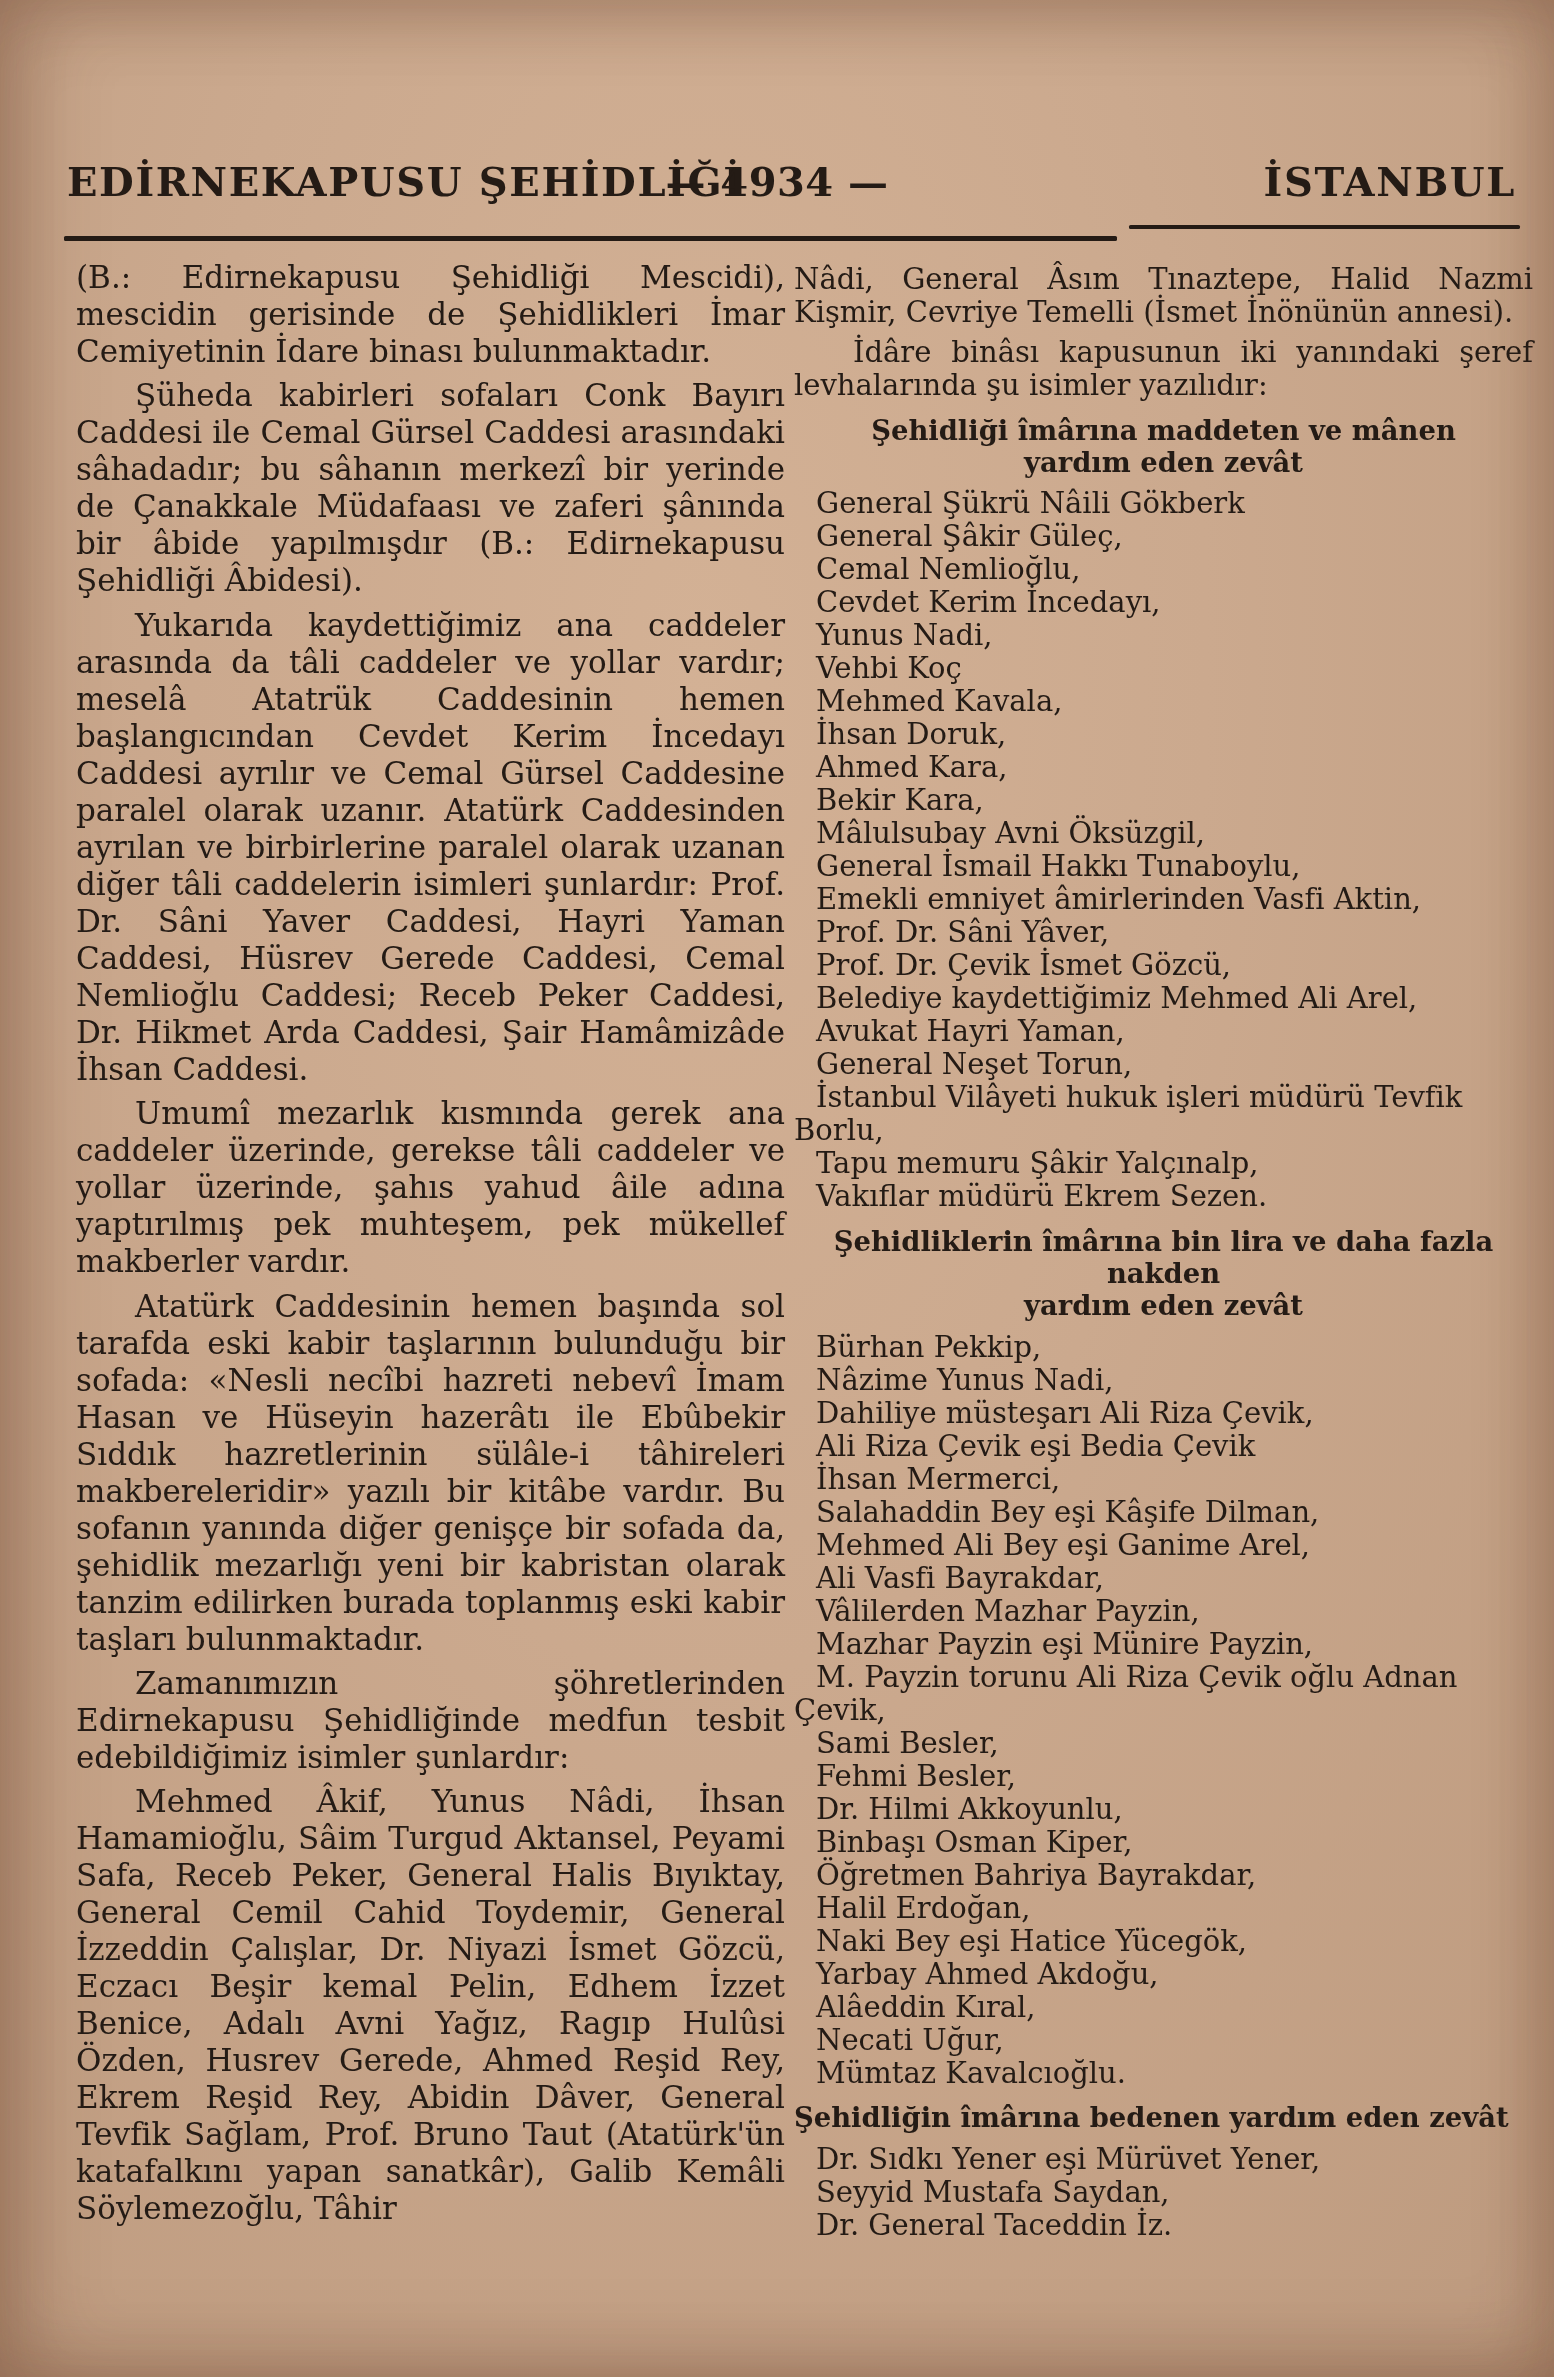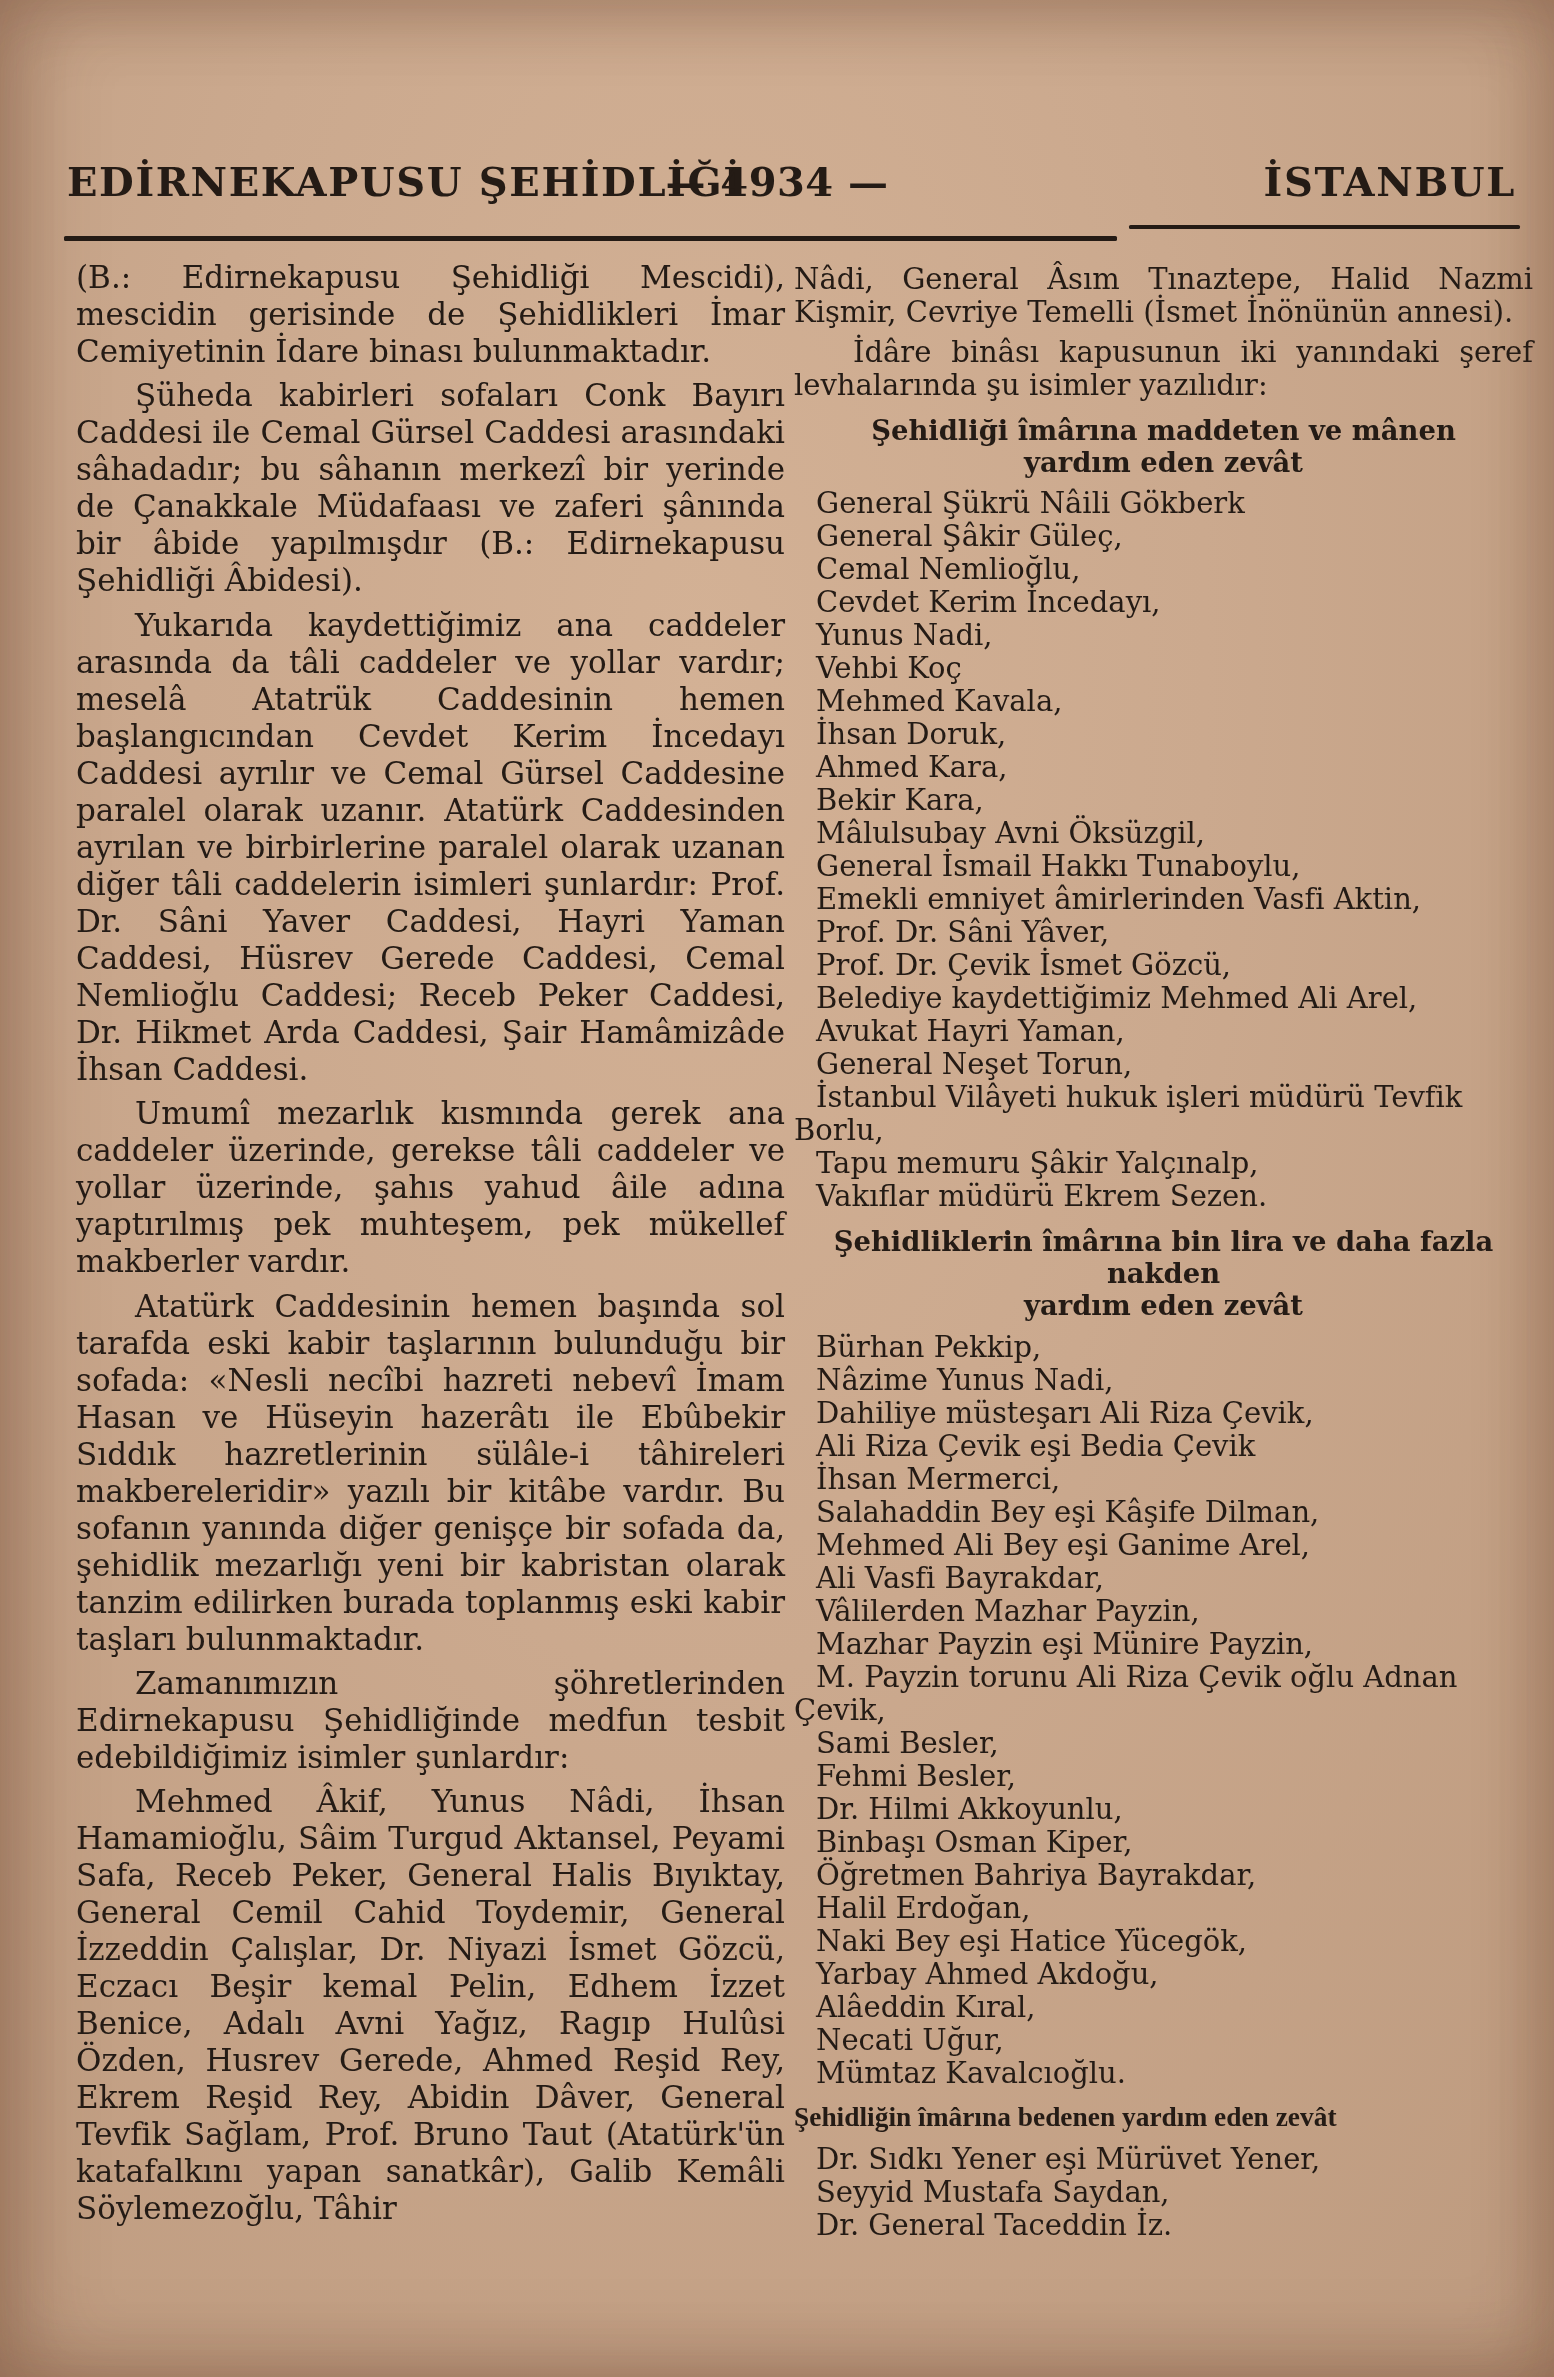--- a/index.html
+++ b/index.html
@@ -24,21 +24,21 @@
   .rule{position:absolute;background:#241b15;border-radius:1.6px;}
   .rule-left{left:64px;top:236px;width:1053px;height:4.7px;}
   .rule-right{left:1129px;top:225px;width:391px;height:4.2px;}
   
   .col{position:absolute;text-align:justify;}
   .col-left{left:76px;top:259px;width:709px;font-size:31px;line-height:37px;}
   .col-right{left:794px;top:263px;width:739px;font-size:29px;line-height:33px;}
   .col p{margin:0 0 7.4px;text-indent:59px;}
   .col p.no-indent{text-indent:0;}
   .sec-heading{font-weight:700;font-size:27.4px;line-height:32px;text-align:center;margin:11.6px 0 9.5px;}
-  .sec-heading.flush{text-align:left;font-family:Liberation Serif, serif;}
+  .sec-heading.flush{text-align:left;}
   .sec-heading .h-line{display:block;}
   ul.donors{list-style:none;margin:0 0 3.2px;padding:0;text-align:left;}
   ul.donors li{text-indent:22px;margin:0;}
 </style>
 </head>
 <body>
 
 <div class="vignette"></div>
 
 <div class="hdr hdr-left">EDİRNEKAPUSU ŞEHİDLİĞİ</div>

